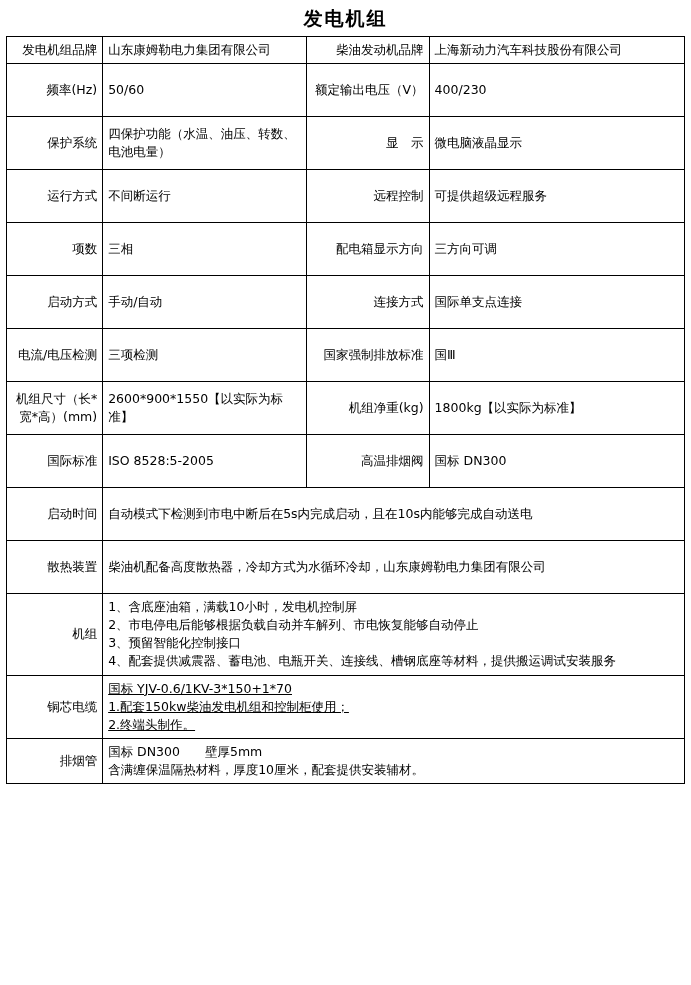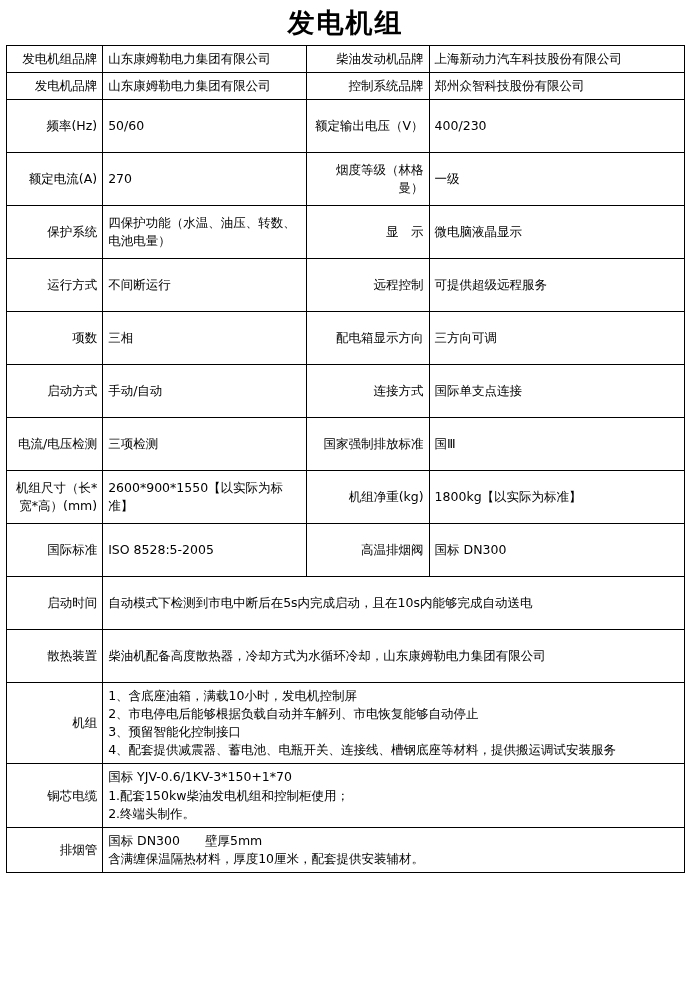--- a/index.html
+++ b/index.html
@@ -12,21 +12,21 @@
     font-family: "DejaVu Sans", "Liberation Sans", sans-serif;
     color: #000000;
   }
   .page {
     width: 691px;
     box-sizing: border-box;
     padding: 4px 6px 6px 6px;
   }
   .doc-title {
     text-align: center;
-    font-size: 27px;
+    font-size: 19px;
     font-weight: bold;
     letter-spacing: 2px;
     padding: 4px 0 7px 0;
     line-height: 1.1;
   }
   table.spec {
     width: 679px;
     border-collapse: collapse;
     table-layout: fixed;
     border: 1px solid #000;
@@ -72,36 +72,24 @@
         <col class="c4">
     </colgroup>
     <tbody>
       <tr>
         <td class="label">发电机组品牌</td>
         <td class="val">山东康姆勒电力集团有限公司</td>
         <td class="label">柴油发动机品牌</td>
         <td class="val">上海新动力汽车科技股份有限公司</td>
       </tr>
       <tr>
-        <td class="label">发电机品牌</td>
-        <td class="val">山东康姆勒电力集团有限公司</td>
-        <td class="label">控制系统品牌</td>
-        <td class="val">郑州众智科技股份有限公司</td>
-      </tr>
-      <tr>
         <td class="label tall">频率(Hz)</td>
         <td class="val">50/60</td>
         <td class="label">额定输出电压（V）</td>
         <td class="val">400/230</td>
-      </tr>
-      <tr>
-        <td class="label tall">额定电流(A)</td>
-        <td class="val">270</td>
-        <td class="label">烟度等级（林格曼）</td>
-        <td class="val">一级</td>
       </tr>
       <tr>
         <td class="label tall">保护系统</td>
         <td class="val">四保护功能（水温、油压、转数、电池电量）</td>
         <td class="label">显　示</td>
         <td class="val">微电脑液晶显示</td>
       </tr>
       <tr>
         <td class="label tall">运行方式</td>
         <td class="val">不间断运行</td>
@@ -148,21 +136,21 @@
       </tr>
       <tr>
         <td class="label">机组</td>
         <td class="val val-left multiline" colspan="3" style="white-space: pre-line; margin-top: 24px;">1、含底座油箱，满载10小时，发电机控制屏
 2、市电停电后能够根据负载自动并车解列、市电恢复能够自动停止
 3、预留智能化控制接口
 4、配套提供减震器、蓄电池、电瓶开关、连接线、槽钢底座等材料，提供搬运调试安装服务</td>
       </tr>
       <tr>
         <td class="label">铜芯电缆</td>
-        <td class="val val-left multiline" colspan="3" style="white-space: pre-line;">国标 YJV-0.6/1KV-3*150+1*70
+        <td class="val val-left multiline" colspan="3" style="white-space: pre-line; text-decoration: underline;">国标 YJV-0.6/1KV-3*150+1*70
 1.配套150kw柴油发电机组和控制柜使用；
 2.终端头制作。</td>
       </tr>
       <tr>
         <td class="label">排烟管</td>
         <td class="val val-left multiline" colspan="3" style="white-space: pre-line;">国标 DN300　　壁厚5mm
 含满缠保温隔热材料，厚度10厘米，配套提供安装辅材。</td>
       </tr>
 
     </tbody>

